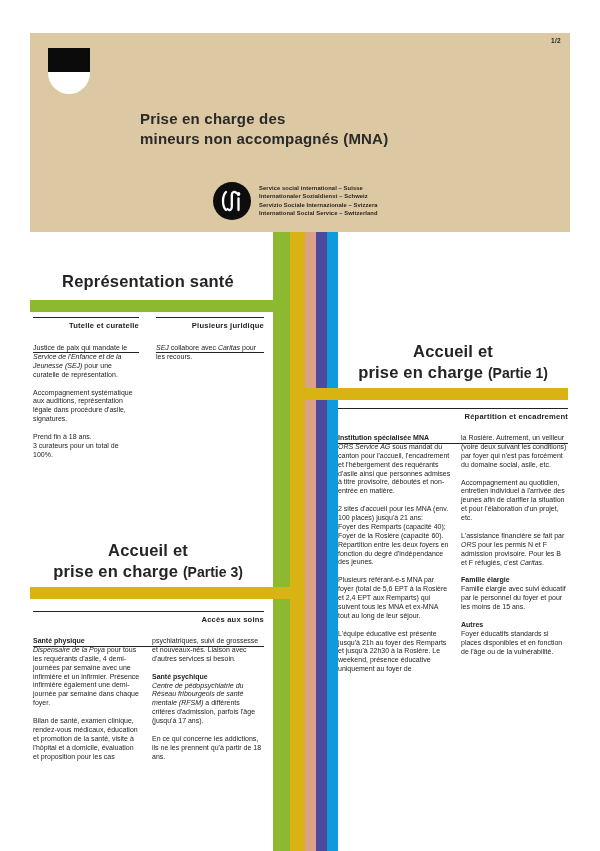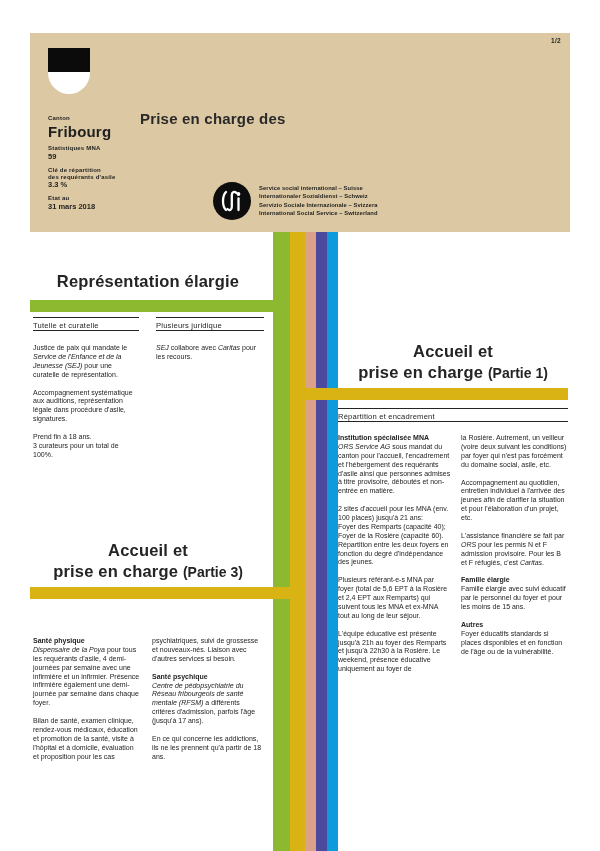--- a/index.html
+++ b/index.html
@@ -26,51 +26,39 @@
 
   
   .stripe{position:absolute; top:232px; bottom:0;}
   .bar{position:absolute; height:12px; z-index:3;}
 
   
   .sec-title{position:absolute; text-align:center; font-weight:bold; font-size:16.5px;
              line-height:1.25; color:#242424; letter-spacing:.2px;}
   .sec-part{font-size:14px; font-weight:bold; letter-spacing:0;}
   .rule-header{position:absolute; border-top:1.3px solid #242424; border-bottom:1.3px solid #242424;
-               text-align:left; font-weight:normal; font-size:7.6px; padding:3px 0 0 0; letter-spacing:.2px;}
+               text-align:right; font-weight:bold; font-size:7.6px; padding:3px 0 22px 0; letter-spacing:.2px;}
   .textcol{position:absolute; font-size:7px; line-height:1.27; color:#232323;}
   .textcol p{margin:0 0 9px 0;}
   .b{font-weight:bold;}
   .i{font-style:italic;}
 </style>
 </head>
 <body>
 
 <div class="page">
 
   <div class="header" style="background: rgb(220, 200, 162);">
     <div class="page-num">1/2</div>
     <div class="flag"></div>
 
-    <div class="fact-block">
-      <div class="fact-label first">Canton</div>
-      <div class="canton-name">Fribourg</div>
-      <div class="fact-label">Statistiques MNA</div>
-      <div class="fact-value">59</div>
-      <div class="fact-label">
-        <span>Clé de répartition</span><br>
-        <span>des requérants d'asile</span>
-      </div>
-      <div class="fact-value">3.3 %</div>
-      <div class="fact-label">Etat au</div>
-      <div class="fact-value">31 mars 2018</div>
-    </div>
 
     <div class="doc-title">
       <span>Prise en charge des</span><br>
+      <span>mineurs non accompagnés (MNA)</span>
     </div>
 
     <div class="logo-row">
       <svg class="logo-circle" viewBox="0 0 40 40">
         <circle cx="20" cy="20" r="19" fill="#0d0d0d"></circle>
         <path d="M14 11 C 10 15, 10 25, 14 29" stroke="#ffffff" stroke-width="2.3" fill="none" stroke-linecap="round"></path>
         <path d="M15.5 28 C 17.5 30, 19.8 29, 19.8 26 L19.8 14 C 19.8 11, 22.5 10, 24.5 12" stroke="#ffffff" stroke-width="2.3" fill="none" stroke-linecap="round"></path>
         <path d="M26.5 17.5 L26.5 29" stroke="#ffffff" stroke-width="2.3" fill="none" stroke-linecap="round"></path>
         <circle cx="26.5" cy="13" r="1.9" fill="#ffffff"></circle>
       </svg>
@@ -86,40 +74,41 @@
   <div class="stripe" style="left: 273px; width: 17px; background: rgb(140, 185, 48);"></div>
   <div class="stripe" style="left: 290px; width: 15px; background: rgb(216, 179, 19);"></div>
   <div class="stripe" style="left: 305px; width: 11px; background: rgb(219, 161, 137);"></div>
   <div class="stripe" style="left: 316px; width: 11px; background: rgb(76, 74, 156);"></div>
   <div class="stripe" style="left: 327px; width: 11px; background: rgb(13, 155, 219);"></div>
 
   <div class="bar" style="left: 30px; top: 300px; width: 260px; background: rgb(140, 185, 48);"></div>
   <div class="bar" style="left: 290px; top: 388px; width: 278px; background: rgb(216, 179, 19);"></div>
   <div class="bar" style="left: 30px; top: 587px; width: 275px; background: rgb(216, 179, 19);"></div>
 
-  <div class="sec-title" style="left:30px;top:271px;width:236px;">Représentation élargie</div>
+  <div class="sec-title" style="left:30px;top:271px;width:236px;">Représentation santé</div>
 
   <div class="rule-header" style="left:33px;top:317px;width:106px;">Tutelle et curatelle</div>
   <div class="rule-header" style="left:156px;top:317px;width:108px;">Plusieurs juridique</div>
 
   <div class="textcol" style="left:33px;top:344px;width:106px;">
       <p><span>Justice de paix qui mandate le </span><span class="i">Service de l'Enfance et de la Jeunesse (SEJ)</span><span> pour une curatelle de représentation.</span></p>
       <p><span>Accompagnement systématique aux auditions, représentation légale dans procédure d'asile, signatures.</span></p>
       <p><span>Prend fin à 18 ans.</span><br><span>3 curateurs pour un total de 100%.</span></p>
     </div>
   <div class="textcol" style="left:156px;top:344px;width:108px;">
       <p><span class="i">SEJ</span><span> collabore avec </span><span class="i">Caritas</span><span> pour les recours.</span></p>
     </div>
 
   <div class="sec-title" style="left:30px;top:540px;width:236px;">
     <span>Accueil et</span><br>
     <span>prise en charge</span>
     <span class="sec-part">(Partie 3)</span>
   </div>
 
+  <div class="rule-header" style="left:33px;top:611px;width:231px;">Accès aux soins</div>
   <div class="textcol" style="left:33px;top:637px;width:107px;">
       <p><span class="b">Santé physique</span><br><span class="i">Dispensaire de la Poya</span><span> pour tous les requérants d'asile, 4 demi-journées par semaine avec une infirmière et un infirmier. Présence infirmière également une demi-journée par semaine dans chaque foyer.</span></p>
       <p><span>Bilan de santé, examen clinique, rendez-vous médicaux, éducation et promotion de la santé, visite à l'hôpital et à domicile, évaluation et proposition pour les cas</span></p>
     </div>
   <div class="textcol" style="left:152px;top:637px;width:112px;">
       <p><span>psychiatriques, suivi de grossesse et nouveaux-nés. Liaison avec d'autres services si besoin.</span></p>
       <p><span class="b">Santé psychique</span><br><span class="i">Centre de pédopsychiatrie du Réseau fribourgeois de santé mentale (RFSM)</span><span> a différents critères d'admission, parfois l'âge (jusqu'à 17 ans).</span></p>
       <p><span>En ce qui concerne les addictions, ils ne les prennent qu'à partir de 18 ans.</span></p>
     </div>
 

